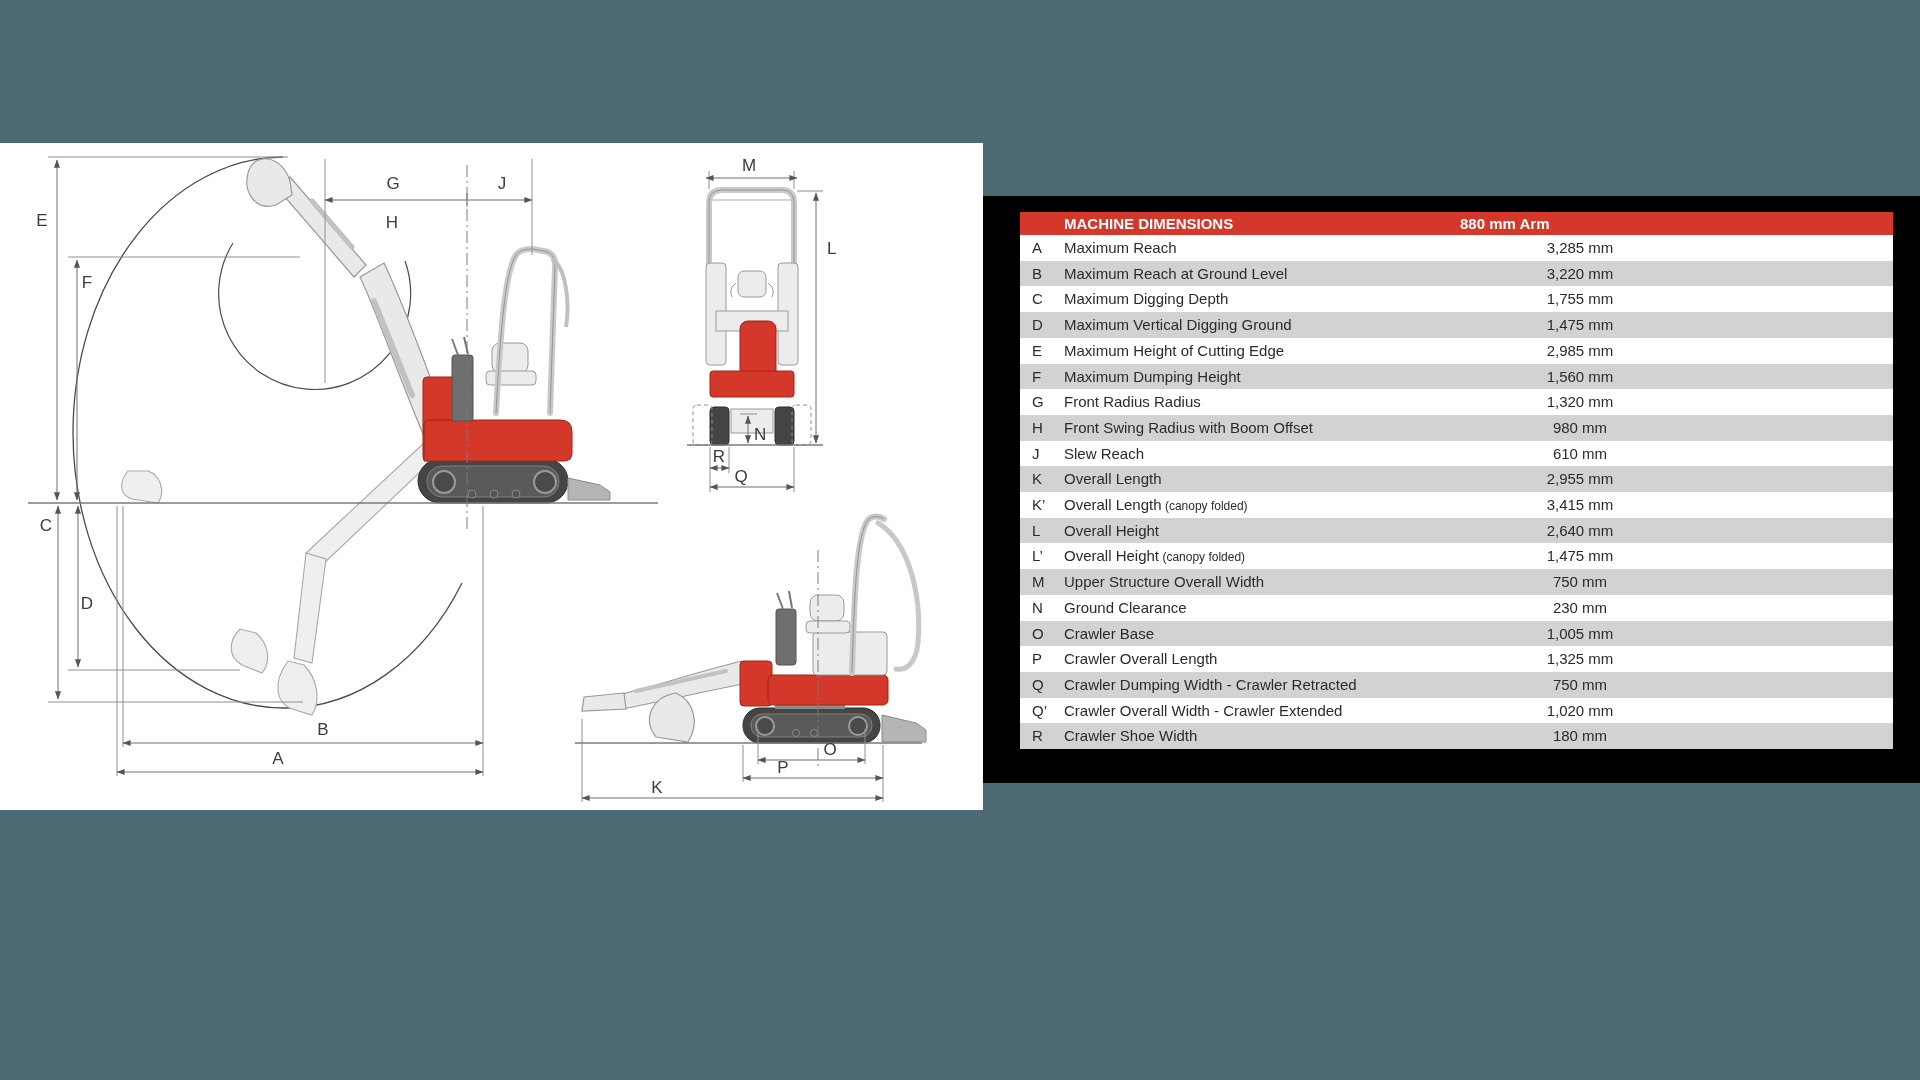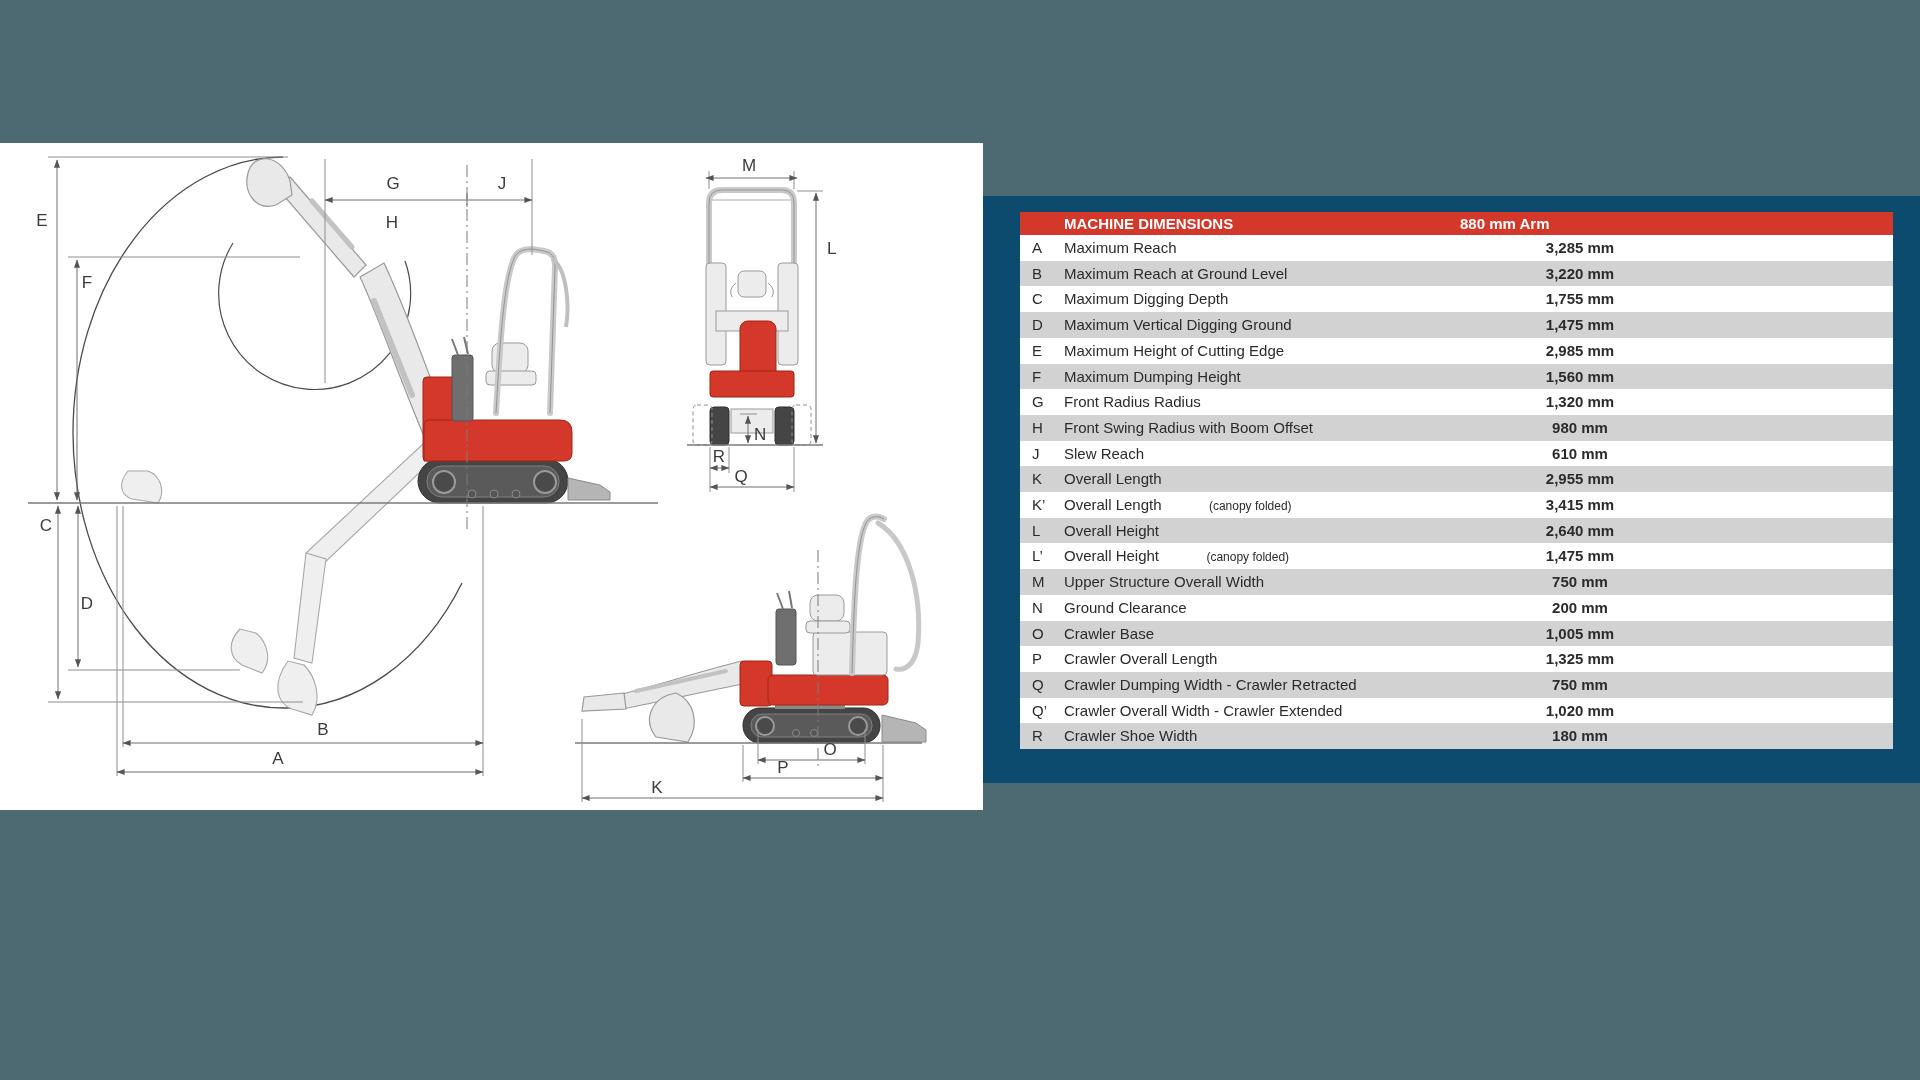--- a/index.html
+++ b/index.html
@@ -1,31 +1,31 @@
 <!DOCTYPE html>
 <html><head>
 <meta charset="utf-8">
 <style>
   html,body{margin:0;padding:0;background:#4d6a73;}
   *{box-sizing:border-box;}
   .canvas{position:relative;width:1920px;height:1080px;background:#4d6a73;overflow:hidden;
           font-family:"Liberation Sans",sans-serif;}
   .page-left{position:absolute;left:0;top:143px;width:983px;height:667px;background:#ffffff;}
-  .page-right{position:absolute;left:983px;top:196px;width:937px;height:587px;background:#0c4a6e;}
+  .page-right{position:absolute;left:983px;top:196px;width:937px;height:587px;background:#000000;}
   .dim-table{position:absolute;left:37px;top:16px;width:873px;}
   .thead{position:relative;height:23px;line-height:23px;background:#d4382a;color:#ffffff;
          font-weight:bold;font-size:15px;}
   .thead .title{position:absolute;left:44px;}
   .thead .arm{position:absolute;left:440px;width:240px;text-align:left;}
   .trow{position:relative;height:25.71px;line-height:25.71px;font-size:15px;color:#2b2b2b;background:#ffffff;}
   .trow.alt{background:#d2d2d2;}
   .cell-letter{position:absolute;left:12px;}
   .cell-text{position:absolute;left:44px;white-space:nowrap;text-align:right;}
-  .cell-note{font-size:12px;margin-left:44px;}
-  .cell-value{position:absolute;left:440px;width:240px;text-align:center;font-weight:bold;}
+  .cell-note{font-size:12px;}
+  .cell-value{position:absolute;left:440px;width:240px;text-align:center;}
   svg text{font-family:"Liberation Sans",sans-serif;font-size:17px;fill:#3c3c3c;}
   .dim{stroke:#6f6f6f;stroke-width:1;fill:none;}
   .ref{stroke:#8e8e8e;stroke-width:1;fill:none;}
   .axis{stroke:#7a7a7a;stroke-width:1;fill:none;stroke-dasharray:12 4 2 4;}
   .ground{stroke:#7a7a7a;stroke-width:1.3;fill:none;}
   .part{fill:#e9e9e9;stroke:#9a9a9a;stroke-width:1.2;}
   .ghost{fill:#efefef;stroke:#a8a8a8;stroke-width:1.1;}
   .redpart{fill:#d4382a;stroke:#a12415;stroke-width:1;}
   .track{fill:#454545;stroke:#2f2f2f;stroke-width:1;}
   .trackin{fill:#5a5a5a;stroke:#808080;stroke-width:1;}
@@ -273,21 +273,21 @@
     <span class="cell-value">1,475 mm</span>
   </div>
           <div class="trow alt">
     <span class="cell-letter">M</span>
     <span class="cell-text"><span>Upper Structure Overall Width</span></span>
     <span class="cell-value">750 mm</span>
   </div>
           <div class="trow">
     <span class="cell-letter">N</span>
     <span class="cell-text"><span>Ground Clearance</span></span>
-    <span class="cell-value">200 mm</span>
+    <span class="cell-value">230 mm</span>
   </div>
           <div class="trow alt">
     <span class="cell-letter">O</span>
     <span class="cell-text"><span>Crawler Base</span></span>
     <span class="cell-value">1,005 mm</span>
   </div>
           <div class="trow">
     <span class="cell-letter">P</span>
     <span class="cell-text"><span>Crawler Overall Length</span></span>
     <span class="cell-value">1,325 mm</span>

